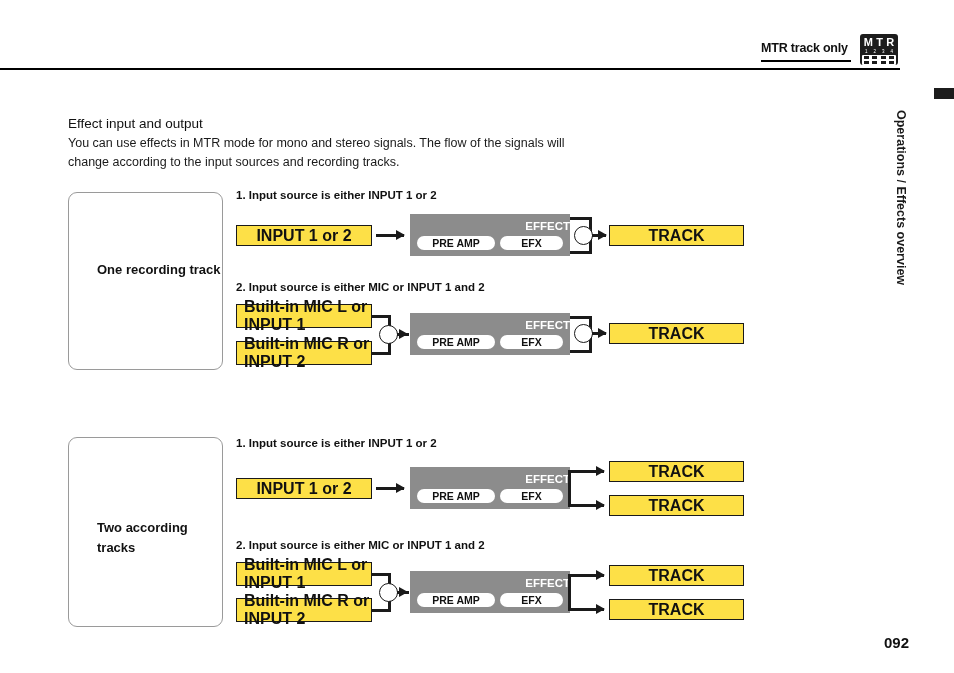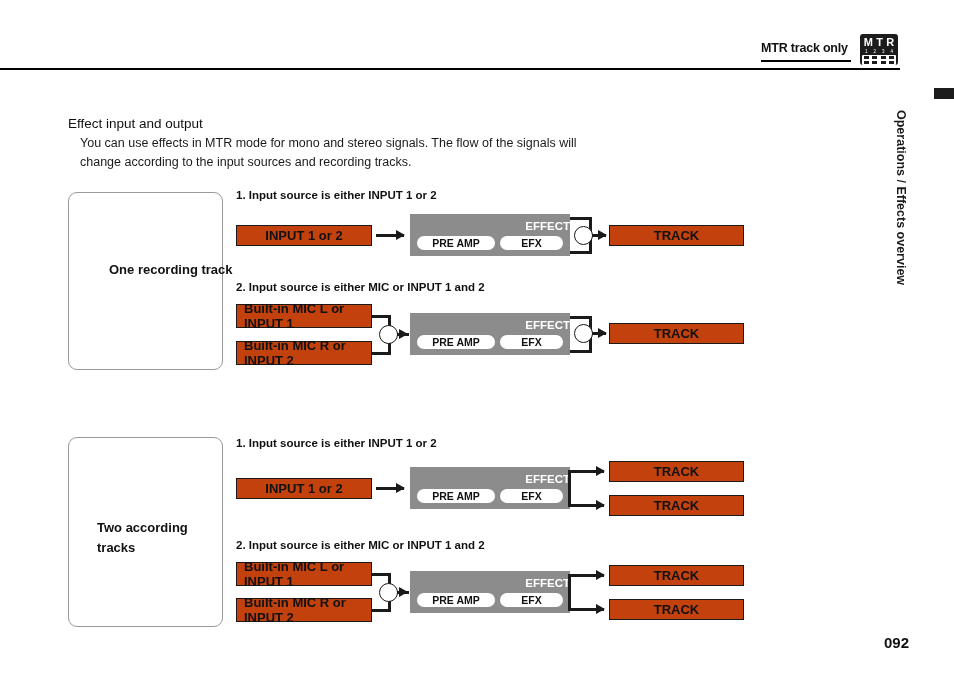--- a/index.html
+++ b/index.html
@@ -114,21 +114,21 @@
   
   .sec-title {
     position: absolute;
     left: 68px; top: 116px;
     font-size: 13.5px;
     font-weight: normal;
     color: #111;
   }
   .sec-para {
     position: absolute;
-    left: 80px; top: 134px;
+    left: 68px; top: 134px;
     width: 520px;
     font-size: 12.5px;
     line-height: 19px;
     color: #1a1a1a;
   }
 
   
   .panel {
     position: absolute;
     border: 1px solid #9a9a9a;
@@ -150,27 +150,27 @@
     position: absolute;
     font-size: 11.5px;
     font-weight: bold;
     color: #111;
     white-space: nowrap;
   }
 
   
   .sbox {
     position: absolute;
-    background: #c2410c;
+    background: #fde047;
     border: 1.6px solid #1a1a1a;
     box-sizing: border-box;
     display: flex;
     align-items: center;
     justify-content: center;
-    font-size: 13px;
+    font-size: 16px;
     font-weight: bold;
     color: #111;
   }
 
   
   .effect {
     position: absolute;
     background: #8c8c8c;
     box-sizing: border-box;
   }
@@ -252,21 +252,21 @@
   </div>
 </div>
 
 <div class="side-tab-mark"></div>
 <div class="side-tab-text">Operations / Effects overview</div>
 
 <div class="sec-title">Effect input and output</div>
 <div class="sec-para">You can use effects in MTR mode for mono and stereo signals. The flow of the signals will change according to the input sources and recording tracks.</div>
 
 <div class="panel" style="left:68px; top:192px; width:155px; height:178px;"></div>
-<div class="panel-label" style="left:97px; top:260px;margin-left:12px;">One recording track</div>
+<div class="panel-label" style="left:97px; top:260px;">One recording track</div>
 
 <div class="step-label" style="left:236px; top:189px;">1. Input source is either INPUT 1 or 2</div>
 
 <div class="sbox" style="left:236px; top:225px; width:136px; height:21px;">INPUT 1 or 2</div>
 
 <div class="wire" style="left:376px; top:234px; width:28px; height:2.5px;"></div>
 <div class="arrow-head" style="left:396px; top:230px;"></div>
 
 <div class="effect" style="left:410px; top:214px; width:160px; height:42px;">
   <div class="effect-title">EFFECT</div>

